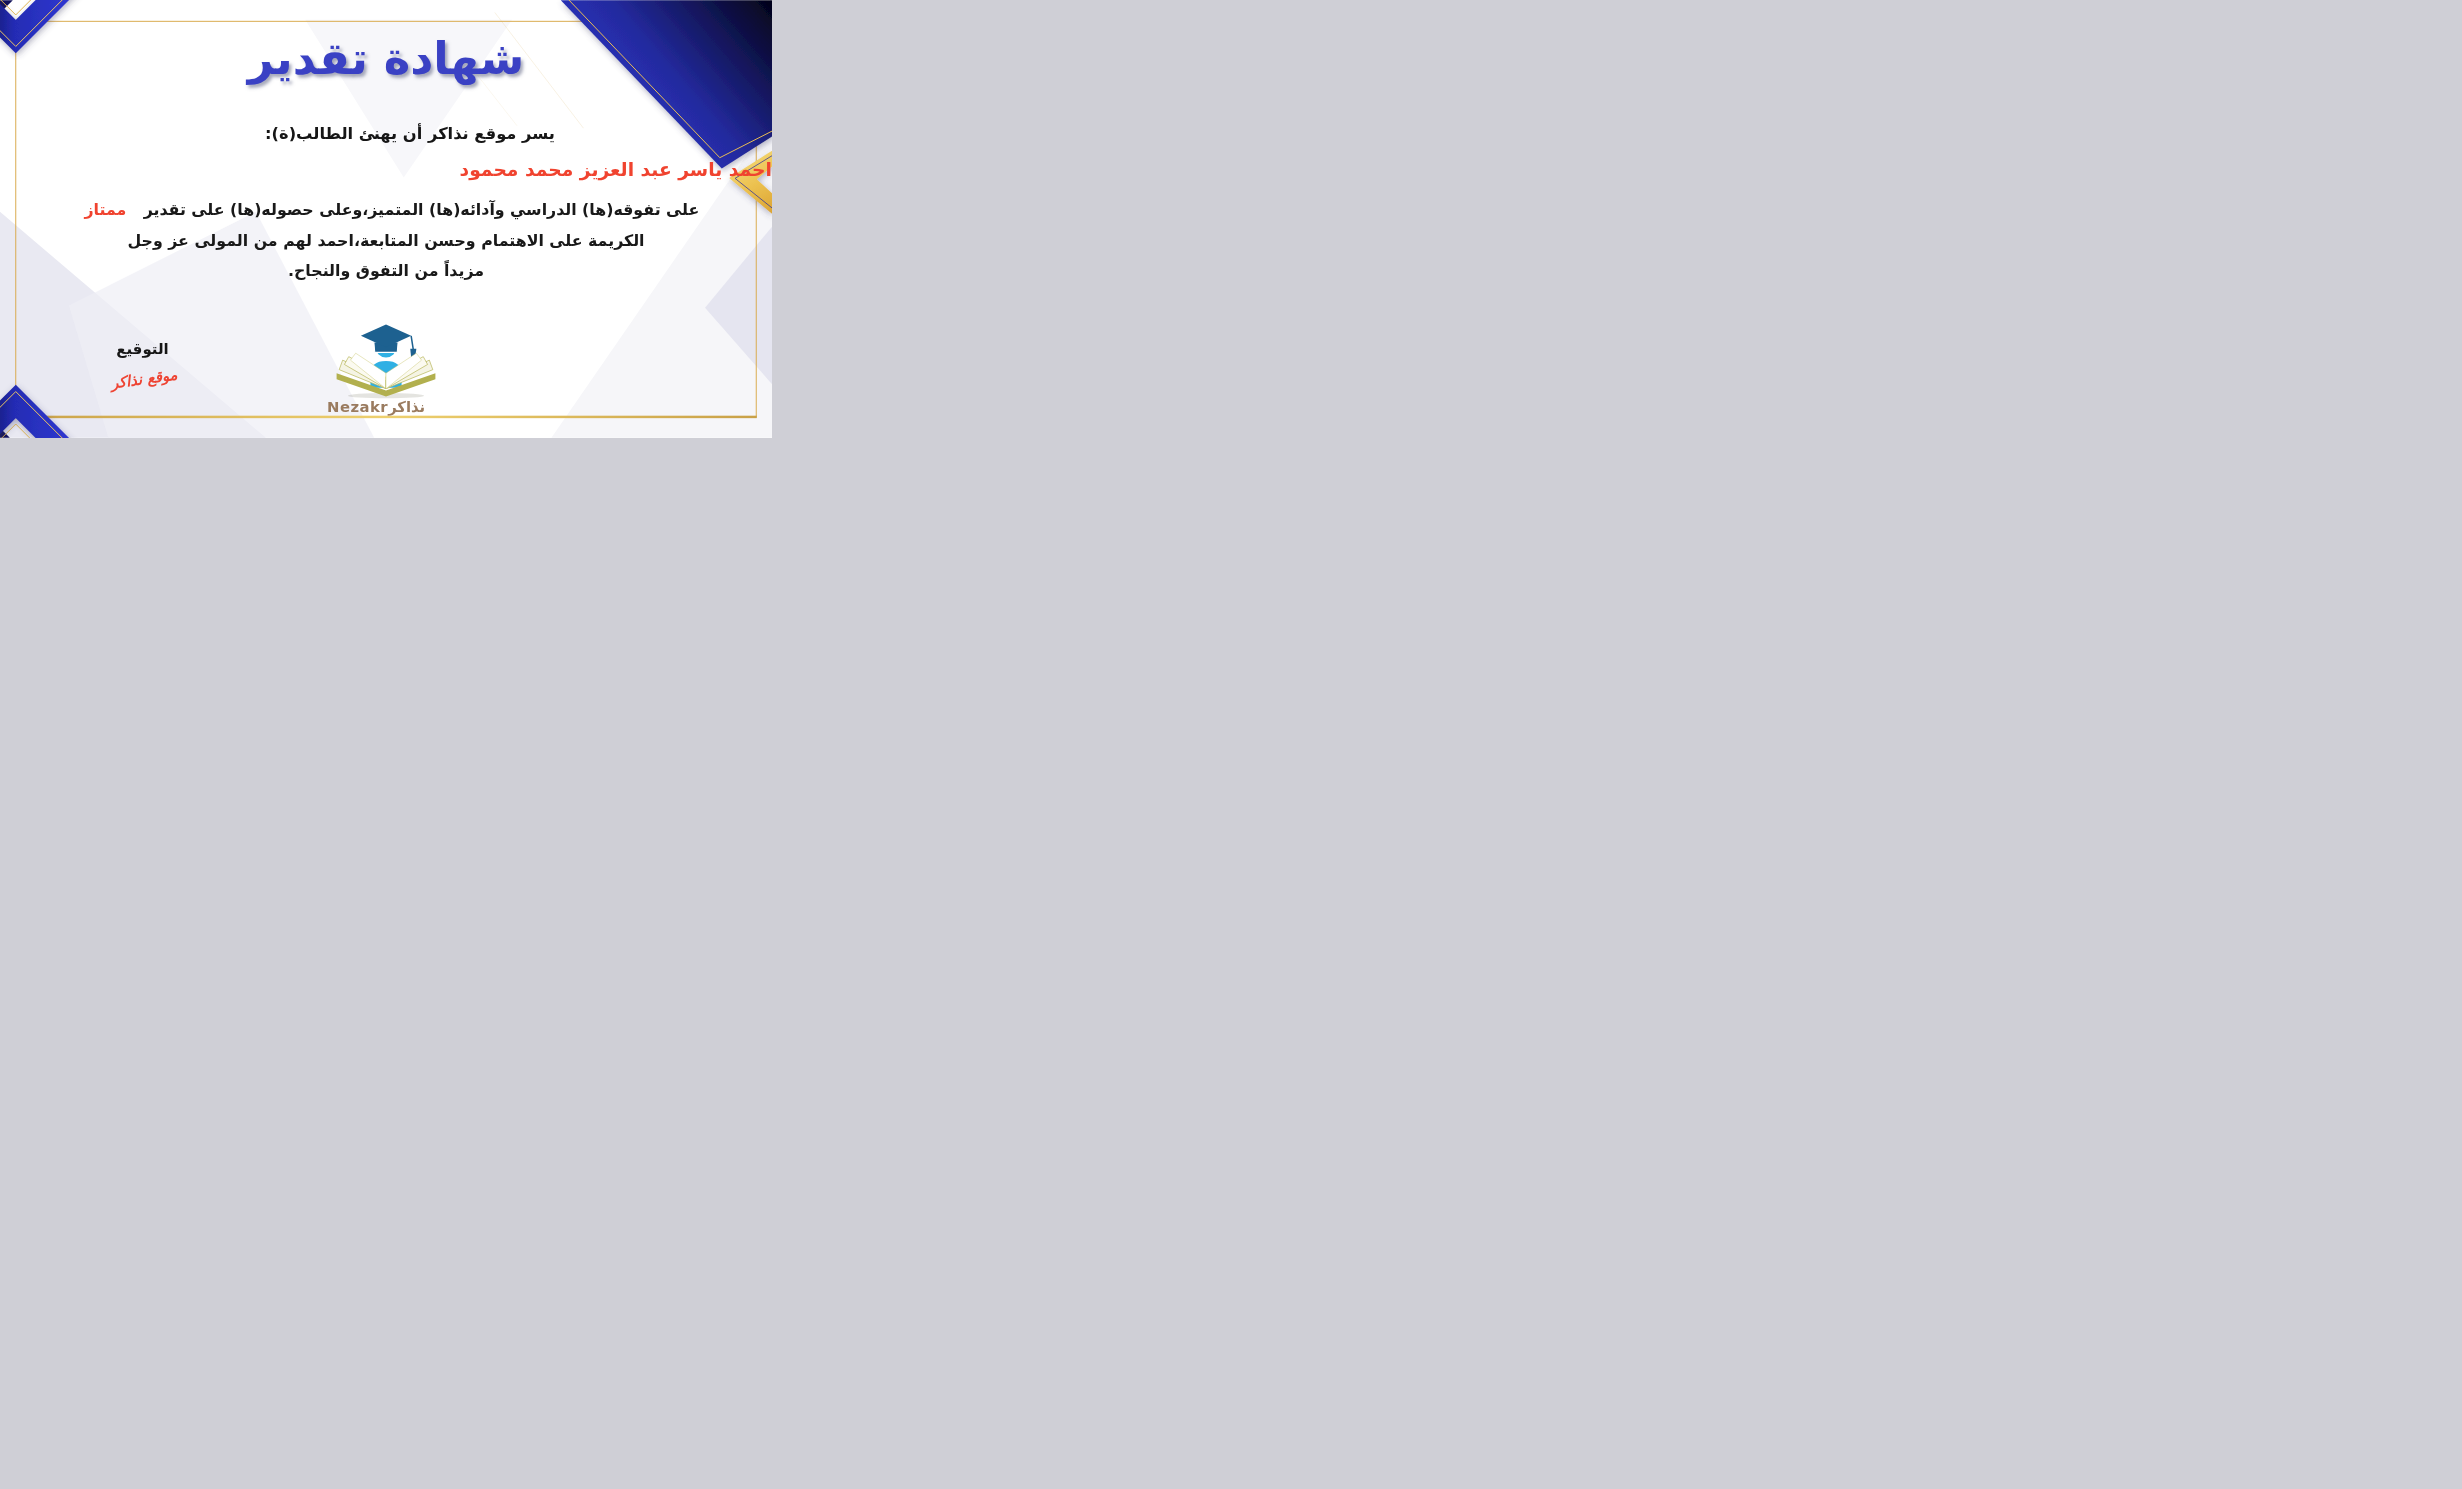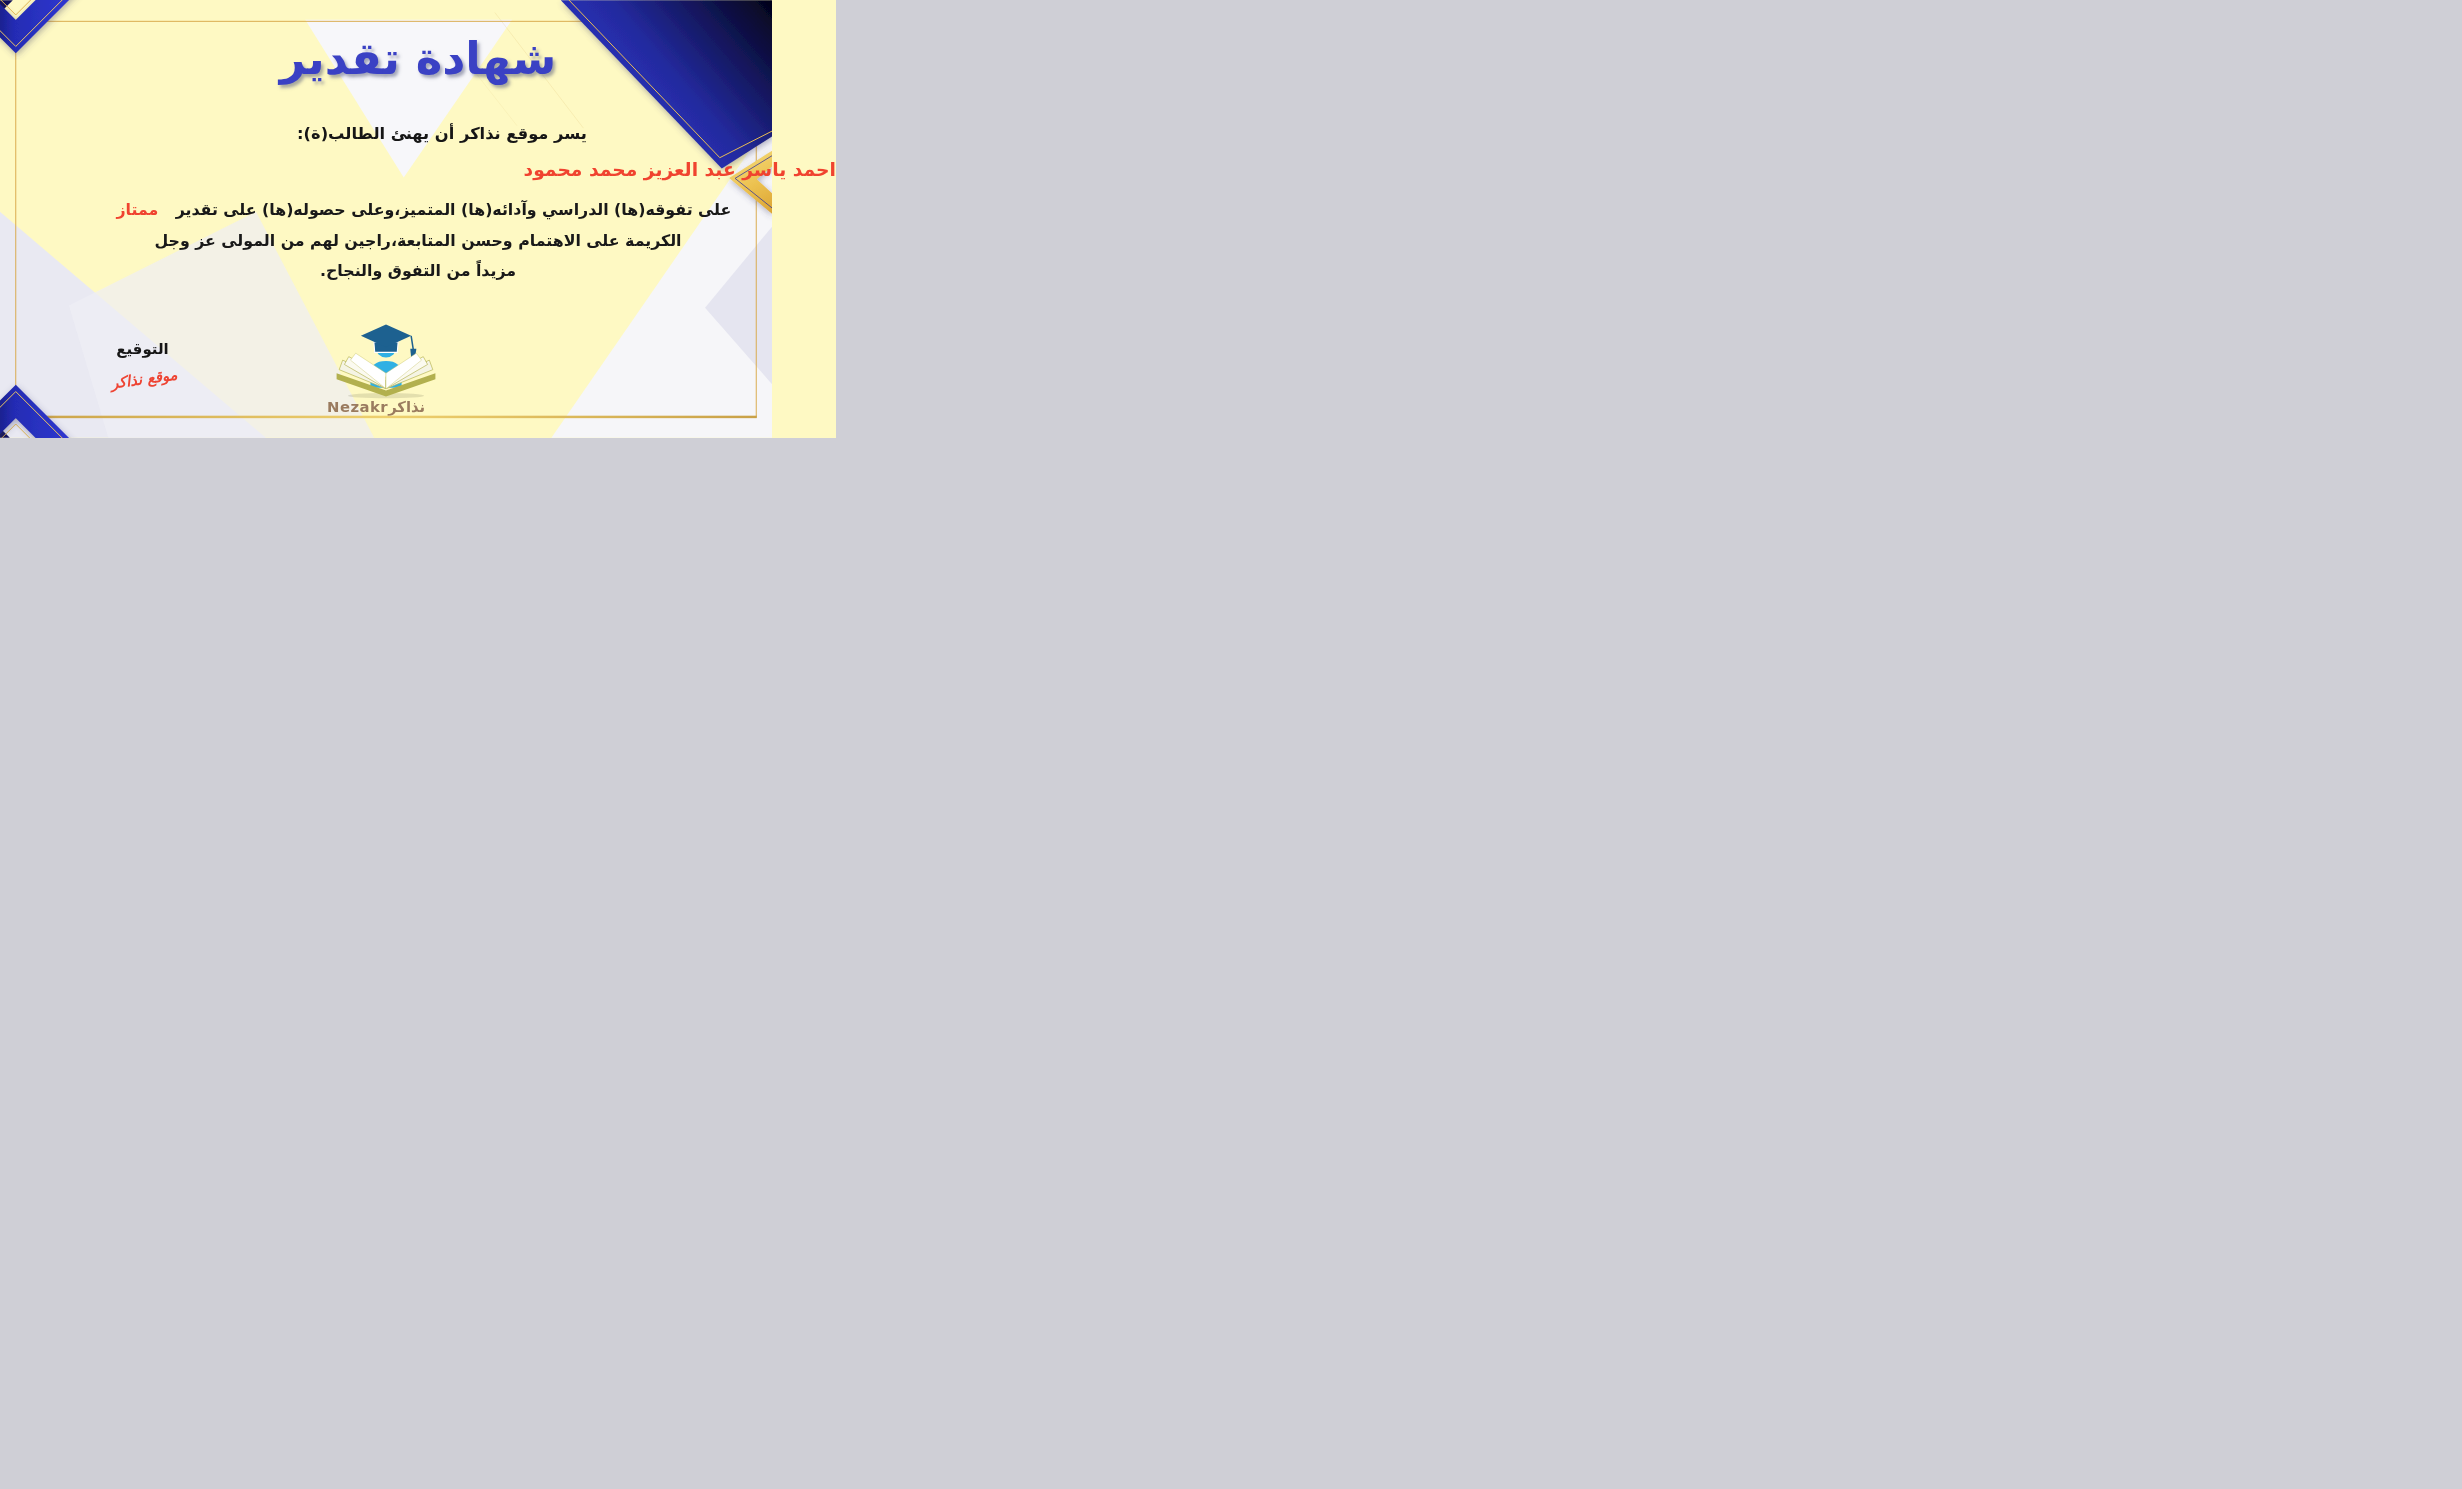--- a/index.html
+++ b/index.html
@@ -1,18 +1,18 @@
 <!DOCTYPE html>
 <html style="font-size:7.9px"><head>
 <meta charset="utf-8">
 <style>
   html,body{margin:0;padding:0;background:#cfcfd6;}
   .page{
-    position:relative; width:836px; height:438px; overflow:hidden;
-    background:#fef9c3;
+    position:relative; width:772px; height:438px; overflow:hidden;
+    background:#ffffff;
     font-family:"DejaVu Sans", sans-serif;
   }
   .deco{position:absolute; left:0; top:0; width:772px; height:438px; pointer-events:none;}
   .abs{position:absolute; left:0; right:0; text-align:center; white-space:nowrap;}
   .title{
     top:30.5px; font-size:45px; font-weight:bold; color:#3a41c4; line-height:1.25;
     text-shadow:2.5px 3.4px 3.4px rgba(80,85,120,0.5);
   }
   .intro{top:124px; font-size:16.3px; font-weight:bold; color:#161616;margin-left:48px;}
   .name{top:159px; font-size:18.7px; font-weight:bold; color:#f0432f;text-align:right;}
@@ -112,21 +112,21 @@
 
   <div class="abs intro" dir="rtl">يسر موقع نذاكر أن يهنئ الطالب(ة):</div>
 
   <div class="abs name" dir="rtl">احمد ياسر عبد العزيز محمد محمود</div>
 
   <div class="abs bodytext" dir="rtl">
     <div class="bline">
       <span>على تفوقه(ها) الدراسي وآدائه(ها) المتميز،وعلى حصوله(ها) على تقدير</span>
       <span class="red pad">ممتاز</span>
     </div>
-    <div class="bline">الكريمة على الاهتمام وحسن المتابعة،راجين لهم من المولى عز وجل</div>
+    <div class="bline">الكريمة على الاهتمام وحسن المتابعة،احمد لهم من المولى عز وجل</div>
     <div class="bline">مزيداً من التفوق والنجاح.</div>
   </div>
 
   <div class="sig-label" dir="rtl">التوقيع</div>
   <div class="sig-script" dir="rtl">موقع نذاكر</div>
 
   <div class="logo">
     <svg width="118" height="78" viewBox="0 0 240 180">
       <ellipse cx="120" cy="170" rx="88" ry="6" fill="rgba(90,90,60,0.16)"></ellipse>
       <g>

